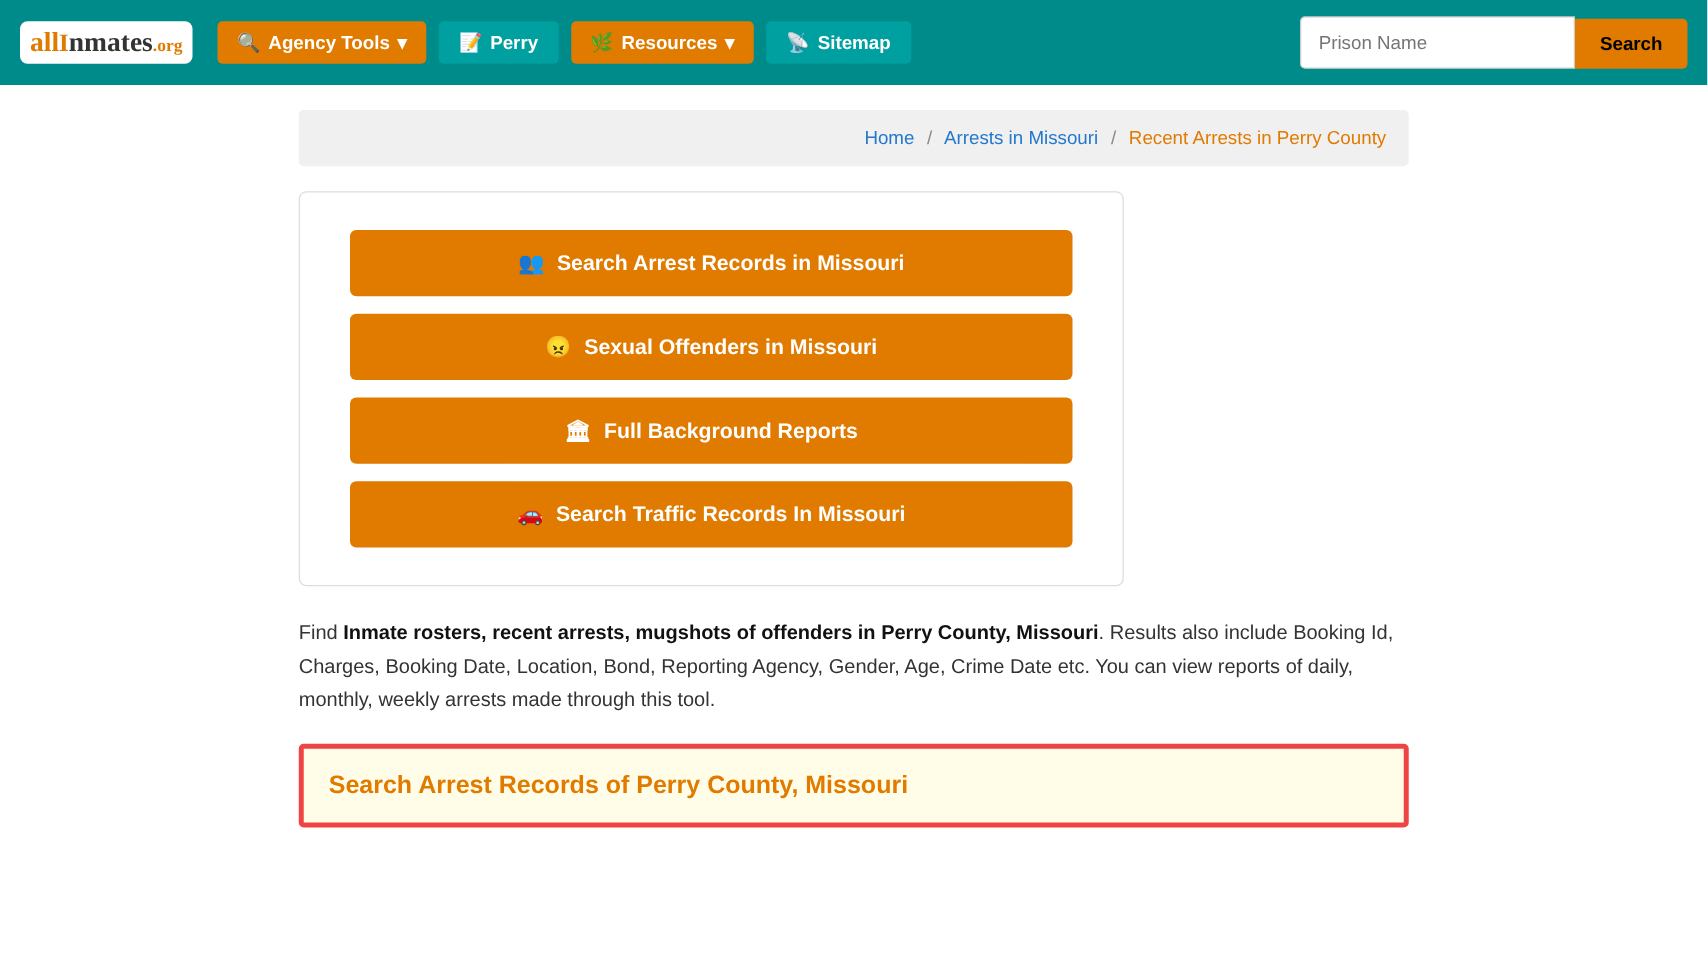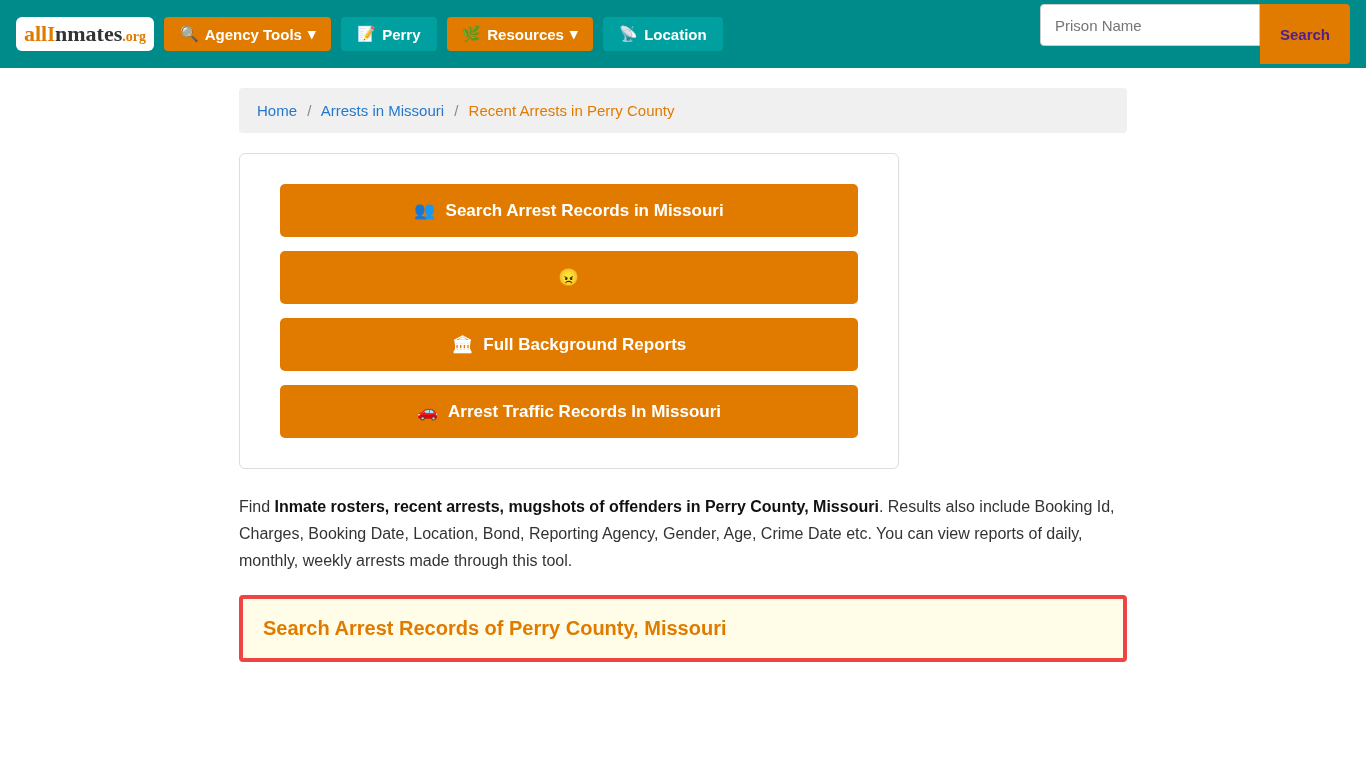--- a/index.html
+++ b/index.html
@@ -8,20 +8,21 @@
     
     .navbar {
       background-color: #008B8B;
       display: flex;
       align-items: center;
       padding: 0 16px;
       height: 68px;
       gap: 10px;
     }
     .logo-container {
+      margin-right: 10px;
     }
     .logo-box {
       background: #fff;
       border-radius: 6px;
       padding: 4px 8px;
       display: flex;
       align-items: center;
     }
     .logo-text {
       font-size: 22px;
@@ -59,58 +60,59 @@
       font-size: 15px;
       cursor: pointer;
       display: flex;
       align-items: center;
       gap: 6px;
       font-weight: 600;
     }
     .nav-spacer { flex: 1; }
     .search-container {
       display: flex;
-      align-items: flex-start;
+      align-items: flex-end;
       gap: 0;
     }
     .search-input {
       padding: 8px 14px;
       border: 1px solid #ccc;
       border-radius: 4px 0 0 4px;
       font-size: 15px;
       width: 220px;
       outline: none;
       height: 42px;
     }
     .search-btn {
       background: #e07b00;
-      color: #4c1d95;
+      color: #000000;
       border: none;
       border-radius: 0 4px 4px 0;
       padding: 0 20px;
       font-size: 15px;
       font-weight: bold;
       cursor: pointer;
-      height: 60px;
+      height: 40px;
     }
 
     
     .content {
       max-width: 920px;
       margin: 0 auto;
       padding: 20px 16px;
     }
 
     
     .breadcrumb-box {
       background: #f0f0f0;
       padding: 14px 18px;
       border-radius: 4px;
       margin-bottom: 20px;
       font-size: 15px;
+      text-align: right;
     }
     .breadcrumb-box a {
       color: #2478cc;
       text-decoration: none;
     }
     .breadcrumb-box .separator { color: #888; margin: 0 6px; }
     .breadcrumb-box .current { color: #e07b00; }
 
     
     .page-title {
@@ -195,21 +197,21 @@
   </button>
 
   <button class="nav-btn">
     <span>🌿</span>
     <span>Resources</span>
     <span>▾</span>
   </button>
 
   <button class="nav-btn-teal">
     <span>📡</span>
-    <span>Location</span>
+    <span>Sitemap</span>
   </button>
 
   <div class="nav-spacer"></div>
 
   <div class="search-container">
     <input class="search-input" type="text" placeholder="Prison Name" style="">
     <button class="search-btn">
       <span>Search</span>
     </button>
   </div>
@@ -226,28 +228,29 @@
   </div>
 
 
   <div class="button-box">
     <button class="action-btn">
       <span>👥</span>
       <span>Search Arrest Records in Missouri</span>
     </button>
     <button class="action-btn">
       <span>😠</span>
+      <span>Sexual Offenders in Missouri</span>
     </button>
     <button class="action-btn">
       <span>🏛</span>
       <span>Full Background Reports</span>
     </button>
     <button class="action-btn">
       <span>🚗</span>
-      <span>Arrest Traffic Records In Missouri</span>
+      <span>Search Traffic Records In Missouri</span>
     </button>
   </div>
 
   <p class="description">
     <span>Find </span><strong>Inmate rosters, recent arrests, mugshots of offenders in Perry County, Missouri</strong><span>. Results also include Booking Id, Charges, Booking Date, Location, Bond, Reporting Agency, Gender, Age, Crime Date etc. You can view reports of daily, monthly, weekly arrests made through this tool.</span>
   </p>
 
   <div class="section-box">
     <h2 class="section-box-title">Search Arrest Records of Perry County, Missouri</h2>
   </div>

